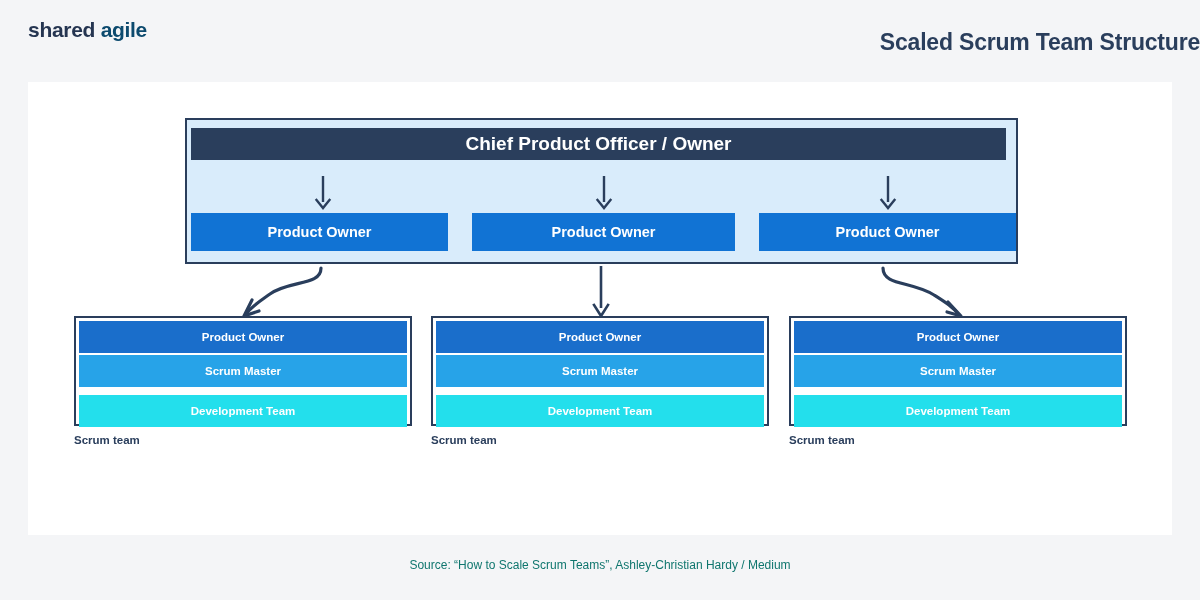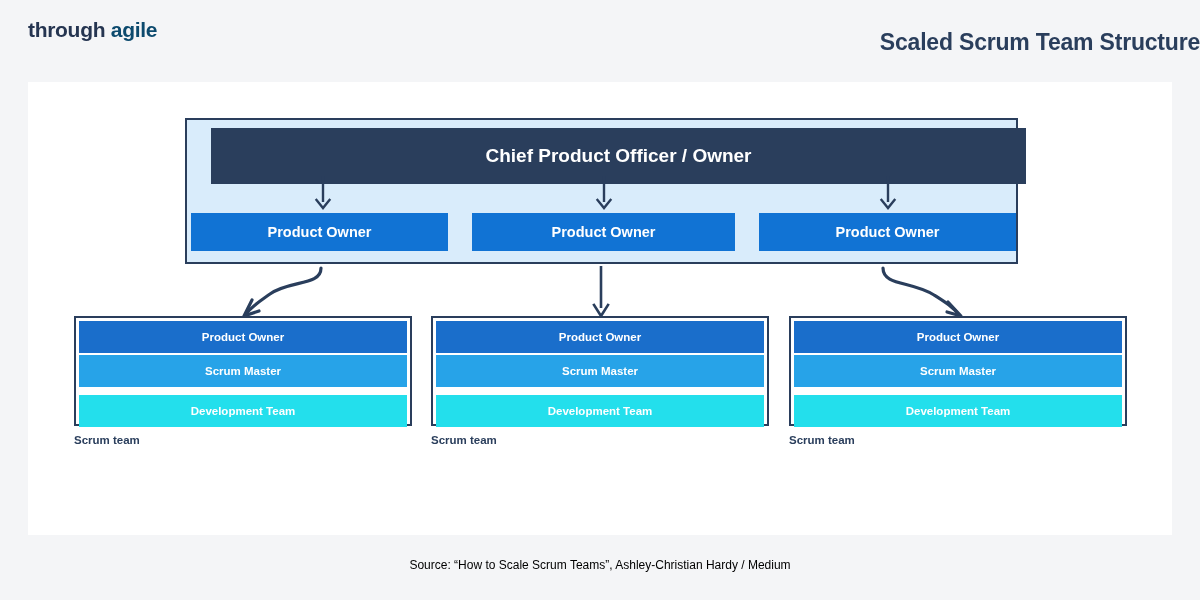--- a/index.html
+++ b/index.html
@@ -57,24 +57,24 @@
     left: 157px;
     top: 36px;
     width: 833px;
     height: 146px;
     background: #d9ecfb;
     border: 2px solid #2a3e5c;
     box-sizing: border-box;
   }
   .cpo-box {
     position: absolute;
-    left: 24px;
+    left: 4px;
     top: 8px;
     width: 815px;
-    height: 56px;
+    height: 32px;
     background: #2a3e5c;
     color: #ffffff;
     display: flex;
     align-items: center;
     justify-content: center;
     font-size: 19px;
     font-weight: bold;
     box-sizing: border-box;
   }
   .po-row {
@@ -175,28 +175,28 @@
   }
 
   
   .source {
     position: absolute;
     left: 0;
     top: 558px;
     width: 1200px;
     text-align: center;
     font-size: 12px;
-    color: #000000;
+    color: #0f766e;
   }
 </style>
 </head>
 <body>
 
 <div class="logo">
-  <span class="logo-bamboo">through</span><span>&nbsp;</span><span class="logo-agile">agile</span>
+  <span class="logo-bamboo">shared</span><span>&nbsp;</span><span class="logo-agile">agile</span>
 </div>
 
 <div class="page-title">Scaled Scrum Team Structure</div>
 
 <div class="card">
 
   <div class="top-panel">
 
     <div class="cpo-box">Chief Product Officer / Owner</div>
 

